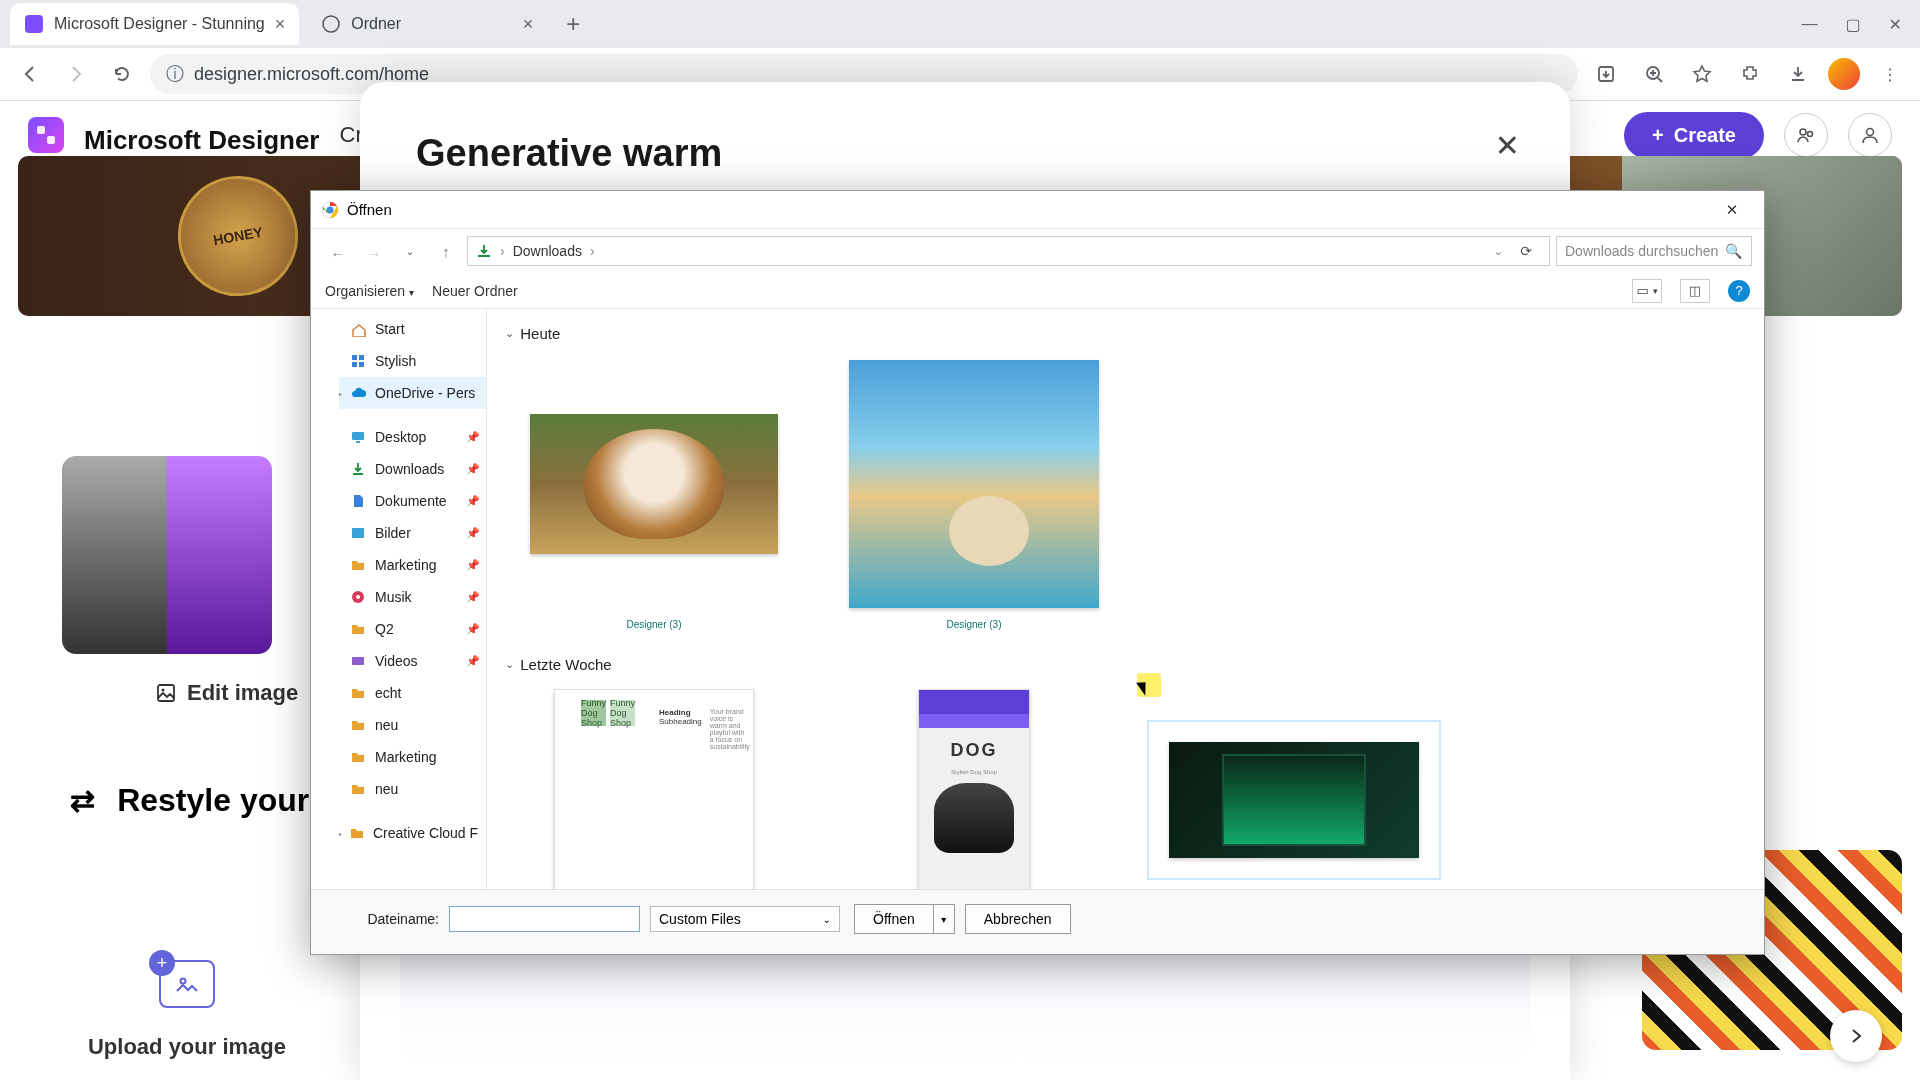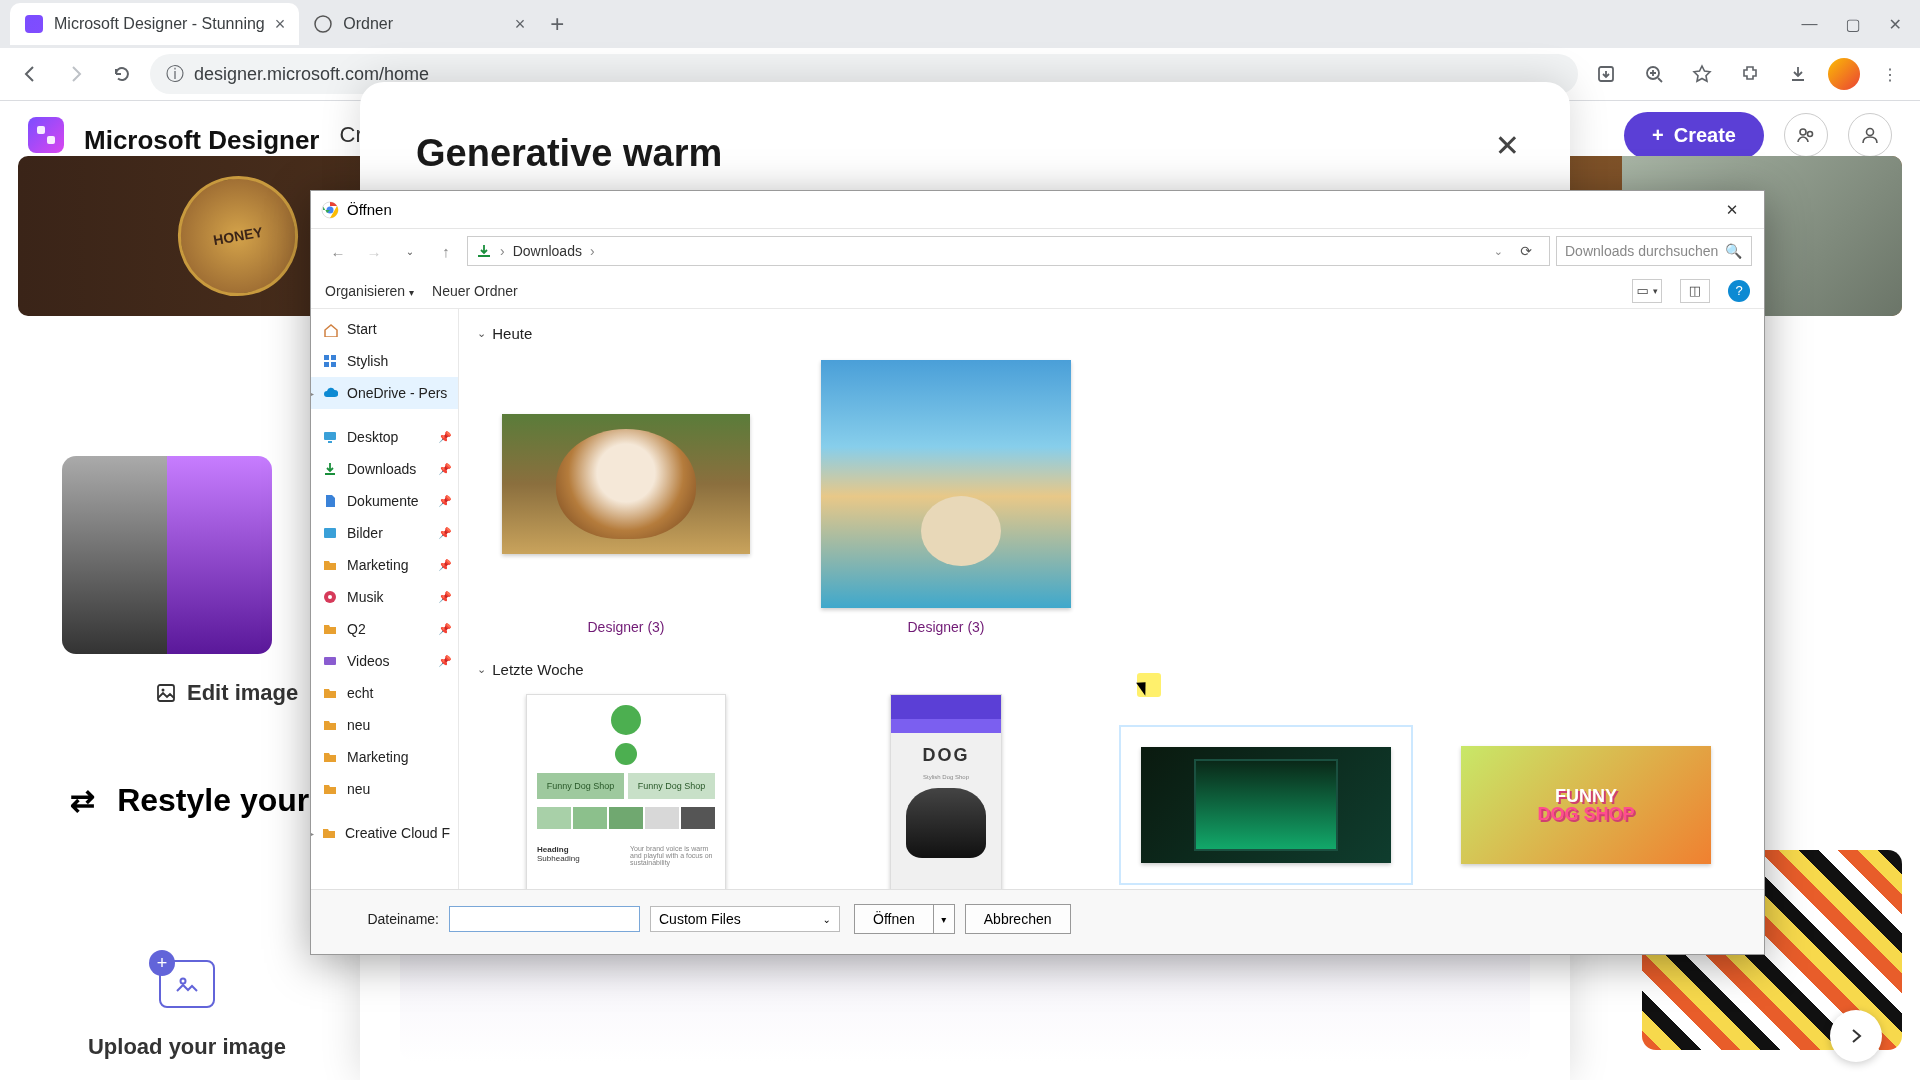--- a/index.html
+++ b/index.html
@@ -1,20 +1,20 @@
 <!DOCTYPE html>
 <html><head>
 <meta charset="utf-8">
 <style>
 * { margin: 0; padding: 0; box-sizing: border-box; font-family: 'Segoe UI', Tahoma, sans-serif; }
 body { width: 1920px; height: 1080px; overflow: hidden; background: #fff; position: relative; transform-origin: top left; }
 
 
 .browser-chrome { background: #e8eaed; border-bottom: 1px solid #dadce0; }
-.tab-bar { display: flex; align-items: center; height: 48px; padding: 0 10px; gap: 0; }
+.tab-bar { display: flex; align-items: center; height: 48px; padding: 0 10px; gap: 8px; }
 .tab-bar-spacer { flex: 1; }
 .window-controls { display: flex; gap: 28px; padding-right: 8px; color: #5f6368; }
 .tab { display: flex; align-items: center; height: 42px; padding: 0 14px; border-radius: 10px 10px 0 0; font-size: 16px; color: #3c4043; gap: 10px; min-width: 240px; position: relative; }
 .tab.active { background: #fff; }
 .tab .favicon { width: 20px; height: 20px; display: flex; align-items: center; justify-content: center; font-size: 14px; }
 .tab .close { color: #5f6368; font-size: 18px; margin-left: auto; }
 .new-tab { width: 36px; height: 36px; display: flex; align-items: center; justify-content: center; color: #5f6368; border-radius: 50%; font-size: 24px; }
 
 .addr-bar { display: flex; align-items: center; height: 52px; background: #fff; padding: 0 12px; gap: 10px; }
 .nav-btn { width: 36px; height: 36px; display: flex; align-items: center; justify-content: center; color: #5f6368; border-radius: 50%; }
@@ -69,40 +69,40 @@
 .fd-path { flex: 1; display: flex; align-items: center; border: 1px solid #ccc; height: 30px; padding: 0 8px; gap: 8px; font-size: 14px; color: #333; }
 .fd-path-dl { color: #1a8f3c; }
 .fd-refresh { width: 30px; text-align: center; color: #555; }
 .fd-search { width: 196px; border: 1px solid #ccc; height: 30px; padding: 0 8px; display: flex; align-items: center; justify-content: space-between; color: #888; font-size: 14px; }
 .fd-toolbar { display: flex; align-items: center; height: 36px; padding: 0 14px; gap: 18px; border-bottom: 1px solid #e8e8e8; font-size: 14px; color: #333; }
 .fd-spacer { flex: 1; }
 .fd-view-btn { width: 30px; height: 24px; border: 1px solid #ccc; display: flex; align-items: center; justify-content: center; color: #444; font-size: 13px; }
 .fd-help { width: 22px; height: 22px; border-radius: 50%; background: #0d8ad3; color: #fff; display: flex; align-items: center; justify-content: center; font-size: 13px; }
 
 .fd-body { flex: 1; display: flex; overflow: hidden; }
-.fd-sidebar { width: 148px; border-right: 1px solid #e8e8e8; overflow-y: auto; padding: 4px 0; }
+.fd-sidebar { width: 148px; border-right: 1px solid #e8e8e8; overflow-y: auto; padding: 4px 0; margin-left: 28px; }
 .fd-sb-item { display: flex; align-items: center; height: 32px; padding: 0 10px; gap: 8px; font-size: 14px; color: #222; white-space: nowrap; overflow: hidden; position: relative; }
 .fd-sb-item.hover { background: #e5f3ff; }
 .fd-sb-icon { width: 18px; height: 18px; display: flex; align-items: center; justify-content: center; font-size: 14px; }
 .fd-sb-pin { position: absolute; right: 6px; color: #aaa; font-size: 11px; }
 .fd-sb-expand { position: absolute; left: -2px; color: #888; font-size: 10px; }
 
 .fd-content { flex: 1; overflow-y: auto; padding: 10px 18px; position: relative; }
 .fd-group-header { display: flex; align-items: center; gap: 6px; font-size: 15px; color: #222; height: 28px; }
 .fd-chevron { font-size: 11px; color: #555; }
 .fd-grid { display: flex; gap: 50px; padding: 10px 14px 20px; flex-wrap: wrap; }
 .fd-thumb-item { display: flex; flex-direction: column; align-items: center; gap: 8px; width: 270px; }
 .fd-thumb-box { width: 254px; height: 254px; display: flex; align-items: center; justify-content: center; position: relative; }
 .fd-thumb-img { box-shadow: 0 2px 4px rgba(0,0,0,0.2); }
 .th-dog1 { width: 248px; height: 140px; background: linear-gradient(180deg, #5a7c3a 0%, #8b6f3e 50%, #c9a35c 100%); position: relative; }
 .th-dog1::after { content: ''; position: absolute; left: 50%; top: 50%; transform: translate(-50%,-50%); width: 140px; height: 110px; background: radial-gradient(circle at 50% 40%, #f5e8d8 30%, #b57c3c 60%, #6b3e1a 100%); border-radius: 50% 50% 45% 45%; }
 .th-dog2 { width: 250px; height: 248px; background: linear-gradient(180deg, #4a9fd8 0%, #87ceeb 35%, #e8c888 55%, #3fa8cc 100%); position: relative; }
 .th-dog2::after { content: ''; position: absolute; left: 40%; top: 55%; width: 80px; height: 70px; background: #e8d8b8; border-radius: 50%; }
 
-.th-brand { width: 200px; height: 222px; background: #fff; border: 1px solid #ddd; padding: 10px; display: flex; flex-direction: column; gap: 8px; font-size: 9px; }
+.th-brand { width: 200px; height: 222px; background: #fff; border: 1px solid #ddd; padding: 10px; display: flex; gap: 8px; font-size: 9px; }
 .th-brand-logo { width: 30px; height: 30px; border-radius: 50%; background: #4caf50; align-self: center; }
 .th-brand-row { display: flex; gap: 4px; }
 .th-brand-cell { flex: 1; height: 26px; background: #9ec99e; display: flex; align-items: center; justify-content: center; color: #2a5a2a; font-size: 9px; }
 .th-brand-swatches { display: flex; gap: 2px; }
 .th-brand-sw { flex: 1; height: 22px; }
 
 .th-mobile { width: 112px; height: 222px; background: #fff; border: 1px solid #ddd; display: flex; flex-direction: column; }
 .th-mobile-top { height: 24px; background: #5b3fd6; }
 .th-mobile-url { height: 14px; background: #7b5ff0; }
 .th-mobile-mid { flex: 1; background: #f0f0f0; display: flex; flex-direction: column; align-items: center; padding: 12px; gap: 8px; }
@@ -110,21 +110,21 @@
 .th-mobile-dog { width: 80px; height: 70px; background: linear-gradient(180deg, #444, #111); border-radius: 40% 40% 20% 20%; }
 
 .th-laptop { width: 250px; height: 116px; background: linear-gradient(135deg, #0a1a0f, #0f3d2e); position: relative; display: flex; align-items: center; justify-content: center; }
 .th-laptop::after { content: ''; width: 140px; height: 88px; background: linear-gradient(180deg, #0a2818, #12a86a); border: 2px solid #1a5040; }
 .th-laptop.hover-sel { outline: 2px solid #cce8ff; outline-offset: 20px; }
 
 .th-funny { width: 250px; height: 118px; background: linear-gradient(135deg, #c8e868, #f08030); position: relative; display: flex; align-items: center; justify-content: center; }
 .th-funny-text { color: #fff; font-weight: 900; font-size: 18px; text-shadow: 2px 2px 0 #d04070; text-align: center; line-height: 1; }
 .th-funny-text .pink { color: #ff4d8f; }
 
-.fd-caption { font-size: 14px; color: #701a75; }
+.fd-caption { font-size: 10px; color: #0f766e; }
 
 .fd-footer { border-top: 1px solid #e0e0e0; padding: 14px 18px 20px; display: flex; flex-direction: row; gap: 14px; background: #f8f8f8; }
 .fd-filename-row { display: flex; align-items: center; gap: 10px; }
 .fd-filename-label { width: 110px; text-align: right; font-size: 14px; color: #222; }
 .fd-filename-input { flex: 1; height: 26px; border: 1px solid #7aa7d8; background: #fff; padding: 0 6px; }
 .fd-filetype { width: 190px; height: 26px; border: 1px solid #bbb; background: #fff; padding: 0 8px; display: flex; align-items: center; justify-content: space-between; font-size: 14px; }
 .fd-buttons-row { display: flex; justify-content: flex-end; gap: 10px; }
 .fd-btn { height: 30px; border: 1px solid #999; background: #fdfdfd; padding: 0 18px; display: flex; align-items: center; font-size: 14px; }
 .fd-btn.split { padding: 0; }
 .fd-btn.split .lbl { padding: 0 18px; border-right: 1px solid #999; height: 100%; display: flex; align-items: center; }

